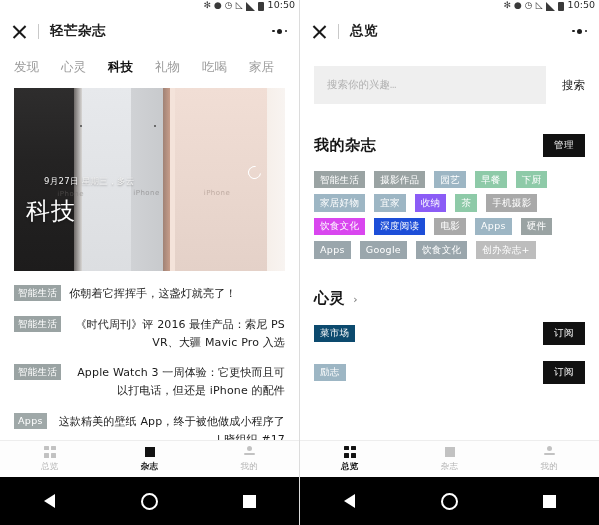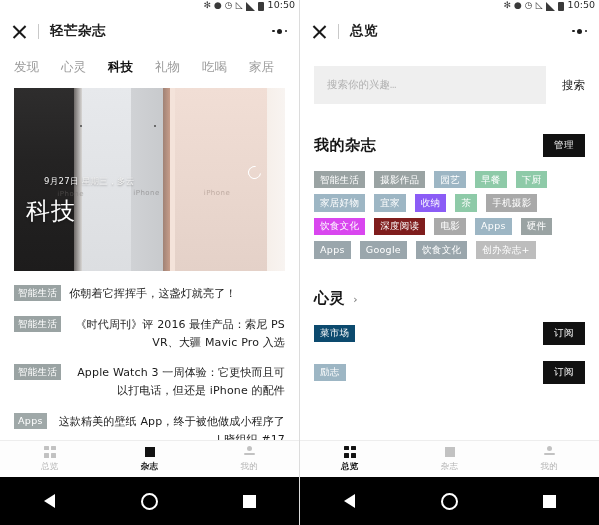--- a/index.html
+++ b/index.html
@@ -317,21 +317,21 @@
       <span class="chip" style="background:#9aa3a3">摄影作品</span>
       <span class="chip" style="background:#9db6c4">园艺</span>
       <span class="chip" style="background:#8ecaa8">早餐</span>
       <span class="chip" style="background:#8ecaa8">下厨</span>
       <span class="chip" style="background:#9db6c4">家居好物</span>
       <span class="chip" style="background:#9db6c4">宜家</span>
       <span class="chip" style="background:#8b5cf6">收纳</span>
       <span class="chip" style="background:#8ecaa8">茶</span>
       <span class="chip" style="background:#a9a9a9">手机摄影</span>
       <span class="chip" style="background:#d946ef">饮食文化</span>
-      <span class="chip" style="background:#7f1d1d">深度阅读</span>
+      <span class="chip" style="background:#1d4ed8">深度阅读</span>
       <span class="chip" style="background:#a9a9a9">电影</span>
       <span class="chip" style="background:#9db6c4">Apps</span>
       <span class="chip" style="background:#9aa3a3">硬件</span>
       <span class="chip" style="background:#9aa6ac">Apps</span>
       <span class="chip" style="background:#9aa6ac">Google</span>
       <span class="chip" style="background:#9aa6ac">饮食文化</span>
       <span class="chip" style="background:#bdbdbd">创办杂志+</span>
     </div>
 
     <div class="sec-head">

